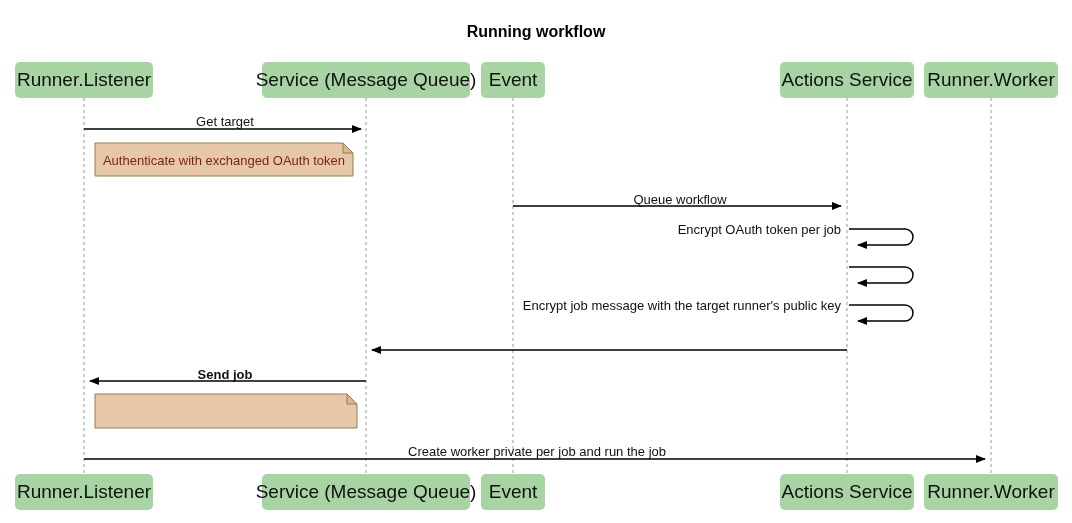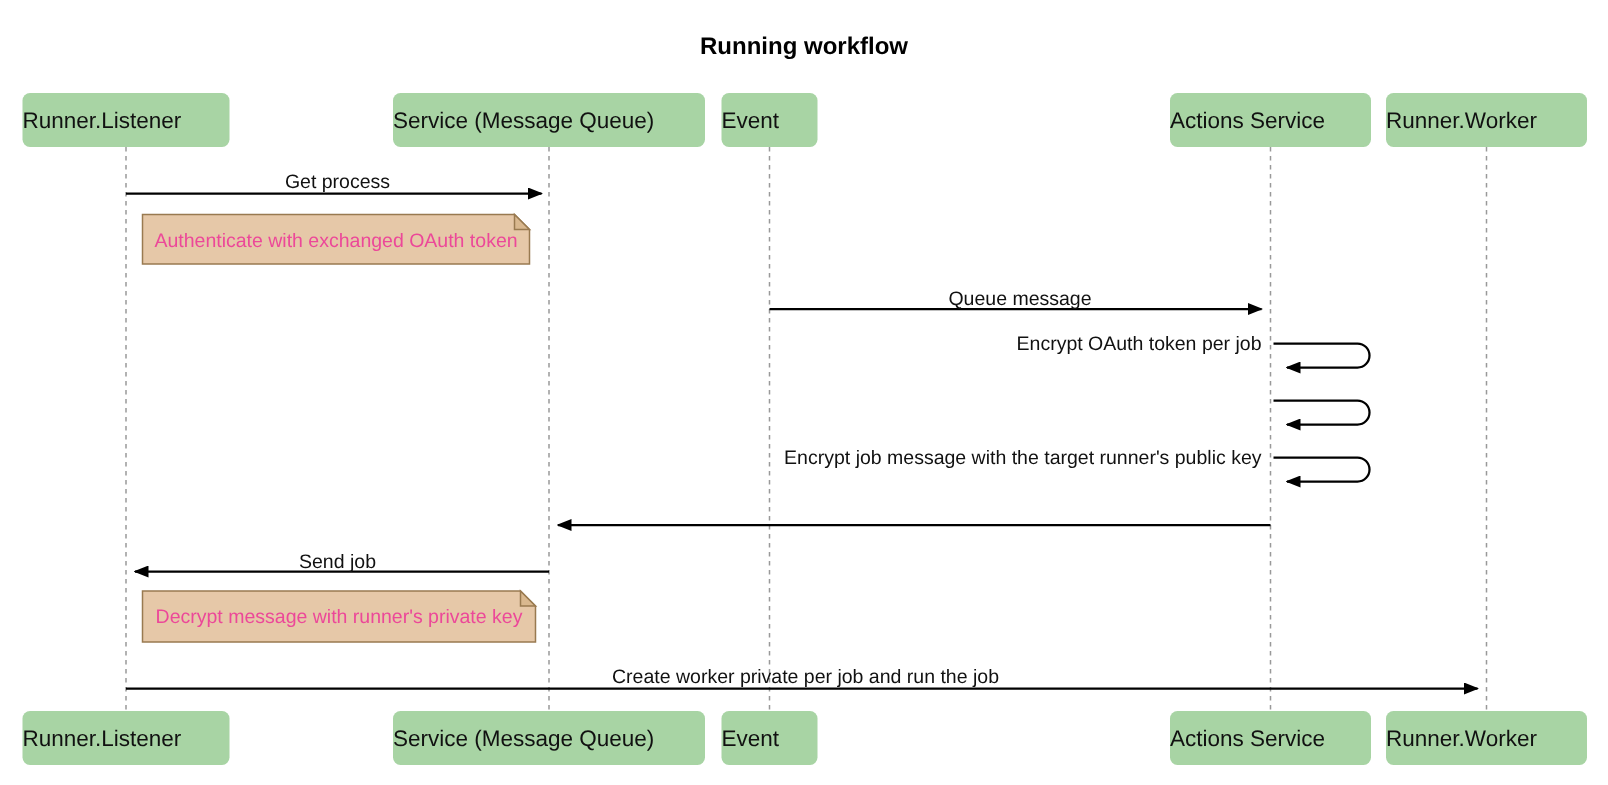--- a/index.html
+++ b/index.html
@@ -61,22 +61,22 @@
     stroke:var(--note-border);
     stroke-width:1;
   }
   .pbox{
     position:absolute;
     height:36px;
     background:var(--participant-fill);
     border-radius:5px;
     display:flex;
     align-items:center;
-    justify-content:flex-start;
-    font-size:15px;
+    justify-content:center;
+    font-size:19px;
     color:var(--participant-text);
     white-space:nowrap;
   }
   .row-top{top:50px;}
   .row-bottom{top:462px;}
   .mlabel{
     position:absolute;
     font-size:13px;
     color:#111;
     white-space:nowrap;
@@ -86,21 +86,21 @@
     position:absolute;
     font-size:13px;
     color:#111;
     white-space:nowrap;
     transform:translate(0,-50%);
     text-align:right;
   }
   .nlabel{
     position:absolute;
     font-size:13px;
-    color:#ec4899;
+    color:#7f1d1d;
     white-space:nowrap;
     transform:translate(-50%,-50%);
   }
 </style>
 </head>
 <body>
 
 <div class="stage">
 
   <div class="title">Running workflow</div>
@@ -159,23 +159,22 @@
   <div class="pbox row-bottom" style="left:481px;width:64px;">
       <span>Event</span>
     </div>
   <div class="pbox row-bottom" style="left:780px;width:134px;">
       <span>Actions Service</span>
     </div>
   <div class="pbox row-bottom" style="left:924px;width:134px;">
       <span>Runner.Worker</span>
     </div>
 
-  <div class="mlabel" style="left:225px;top:109px;">Get process</div>
-  <div class="mlabel" style="left:680px;top:187px;">Queue message</div>
+  <div class="mlabel" style="left:225px;top:109px;">Get target</div>
+  <div class="mlabel" style="left:680px;top:187px;">Queue workflow</div>
   <div class="rlabel" style="right:231px;top:217px;">Encrypt OAuth token per job</div>
   <div class="rlabel" style="right:231px;top:293px;">Encrypt job message with the target runner's public key</div>
-  <div class="mlabel" style="left:225px;top:362px;">Send job</div>
+  <div class="mlabel" style="left:225px;top:362px;font-weight:bold;">Send job</div>
   <div class="mlabel" style="left:537px;top:439px;">Create worker private per job and run the job</div>
 
   <div class="nlabel" style="left:224px;top:148px;">Authenticate with exchanged OAuth token</div>
-  <div class="nlabel" style="left:226px;top:399px;">Decrypt message with runner's private key</div>
 
 </div>
 
 </body></html>

